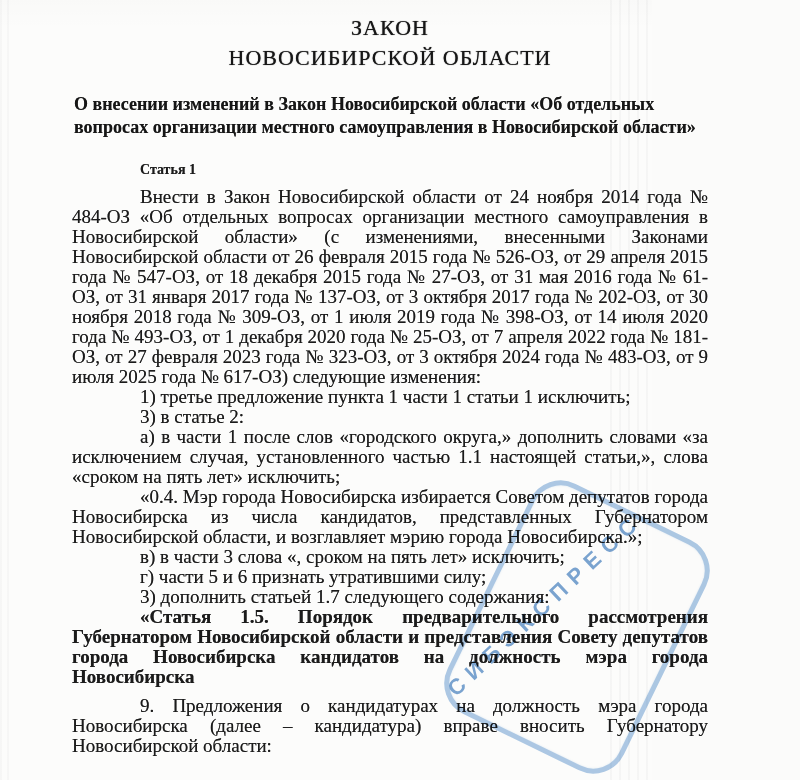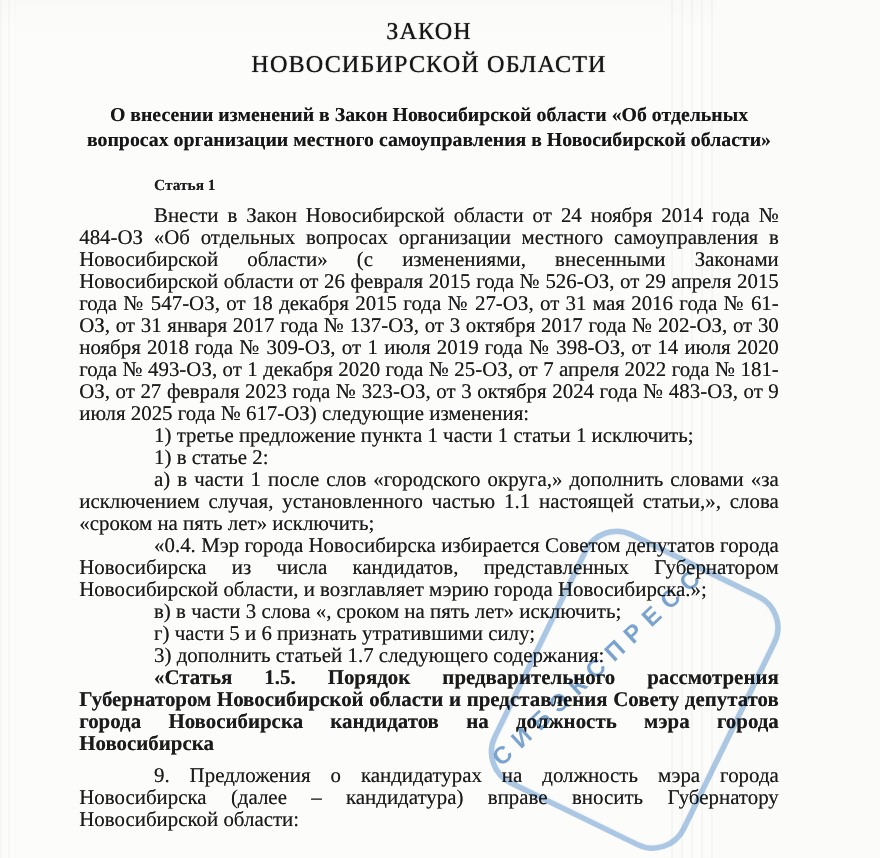--- a/index.html
+++ b/index.html
@@ -41,21 +41,20 @@
     font-size: 22px;
     line-height: 30px;
     letter-spacing: 1px;
     font-weight: normal;
     color: #161616;
     text-shadow: 0 0 0.9px rgba(20,20,20,0.85);
   }
   .doc-subtitle {
     margin: 20px auto 0 auto;
     max-width: 632px;
-    text-align: center;
     font-weight: bold;
     font-size: 18px;
     line-height: 22.5px;
     color: #161616;
     text-shadow: 0 0 0.4px rgba(20,20,20,0.6);
   }
   .article-heading {
     margin: 24px 0 0 68px;
     font-weight: bold;
     font-size: 14px;
@@ -121,21 +120,21 @@
       <div>НОВОСИБИРСКОЙ ОБЛАСТИ</div>
     </div>
 
     <div class="doc-subtitle">О внесении изменений в Закон Новосибирской области «Об отдельных вопросах организации местного самоуправления в Новосибирской области»</div>
 
     <div class="article-heading">Статья 1</div>
 
     <div class="body-text">
         <p>Внести в Закон Новосибирской области от 24 ноября 2014 года № 484-ОЗ «Об отдельных вопросах организации местного самоуправления в Новосибирской области» (с изменениями, внесенными Законами Новосибирской области от 26 февраля 2015 года № 526-ОЗ, от 29 апреля 2015 года № 547-ОЗ, от 18 декабря 2015 года № 27-ОЗ, от 31 мая 2016 года № 61-ОЗ, от 31 января 2017 года № 137-ОЗ, от 3 октября 2017 года № 202-ОЗ, от 30 ноября 2018 года № 309-ОЗ, от 1 июля 2019 года № 398-ОЗ, от 14 июля 2020 года № 493-ОЗ, от 1 декабря 2020 года № 25-ОЗ, от 7 апреля 2022 года № 181-ОЗ, от 27 февраля 2023 года № 323-ОЗ, от 3 октября 2024 года № 483-ОЗ, от 9 июля 2025 года № 617-ОЗ) следующие изменения:</p>
         <p>1) третье предложение пункта 1 части 1 статьи 1 исключить;</p>
-        <p>1) в статье 2:</p>
+        <p>3) в статье 2:</p>
         <p>а) в части 1 после слов «городского округа,» дополнить словами «за исключением случая, установленного частью 1.1 настоящей статьи,», слова «сроком на пять лет» исключить;</p>
         <p>«0.4. Мэр города Новосибирска избирается Советом депутатов города Новосибирска из числа кандидатов, представленных Губернатором Новосибирской области, и возглавляет мэрию города Новосибирска.»;</p>
         <p>в) в части 3 слова «, сроком на пять лет» исключить;</p>
         <p>г) части 5 и 6 признать утратившими силу;</p>
         <p>3) дополнить статьей 1.7 следующего содержания:</p>
         <p class="bold">«Статья 1.5. Порядок предварительного рассмотрения Губернатором Новосибирской области и представления Совету депутатов города Новосибирска кандидатов на должность мэра города Новосибирска</p>
         <p class="gap-before">9. Предложения о кандидатурах на должность мэра города Новосибирска (далее – кандидатура) вправе вносить Губернатору Новосибирской области:</p>
       </div>
   </div>
 

